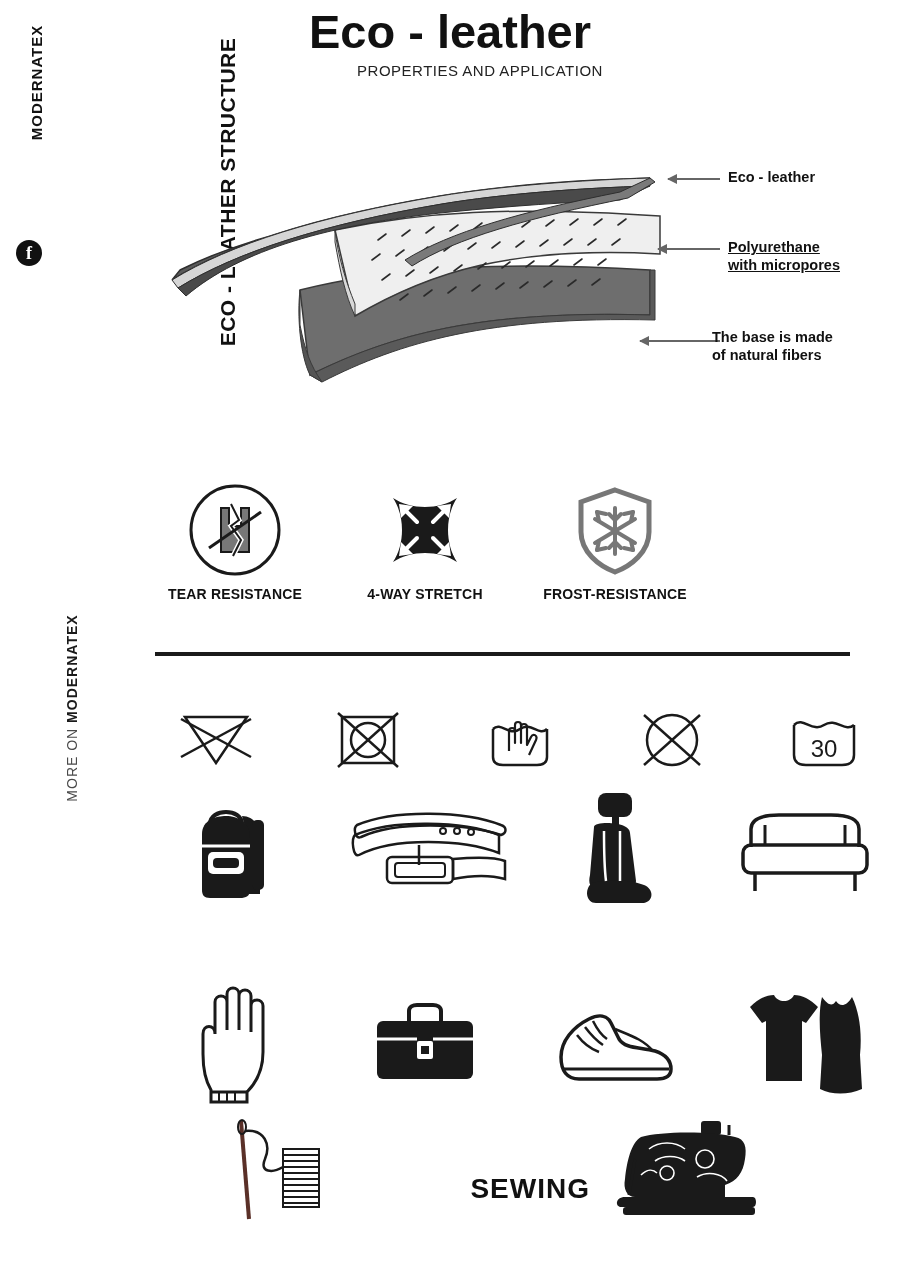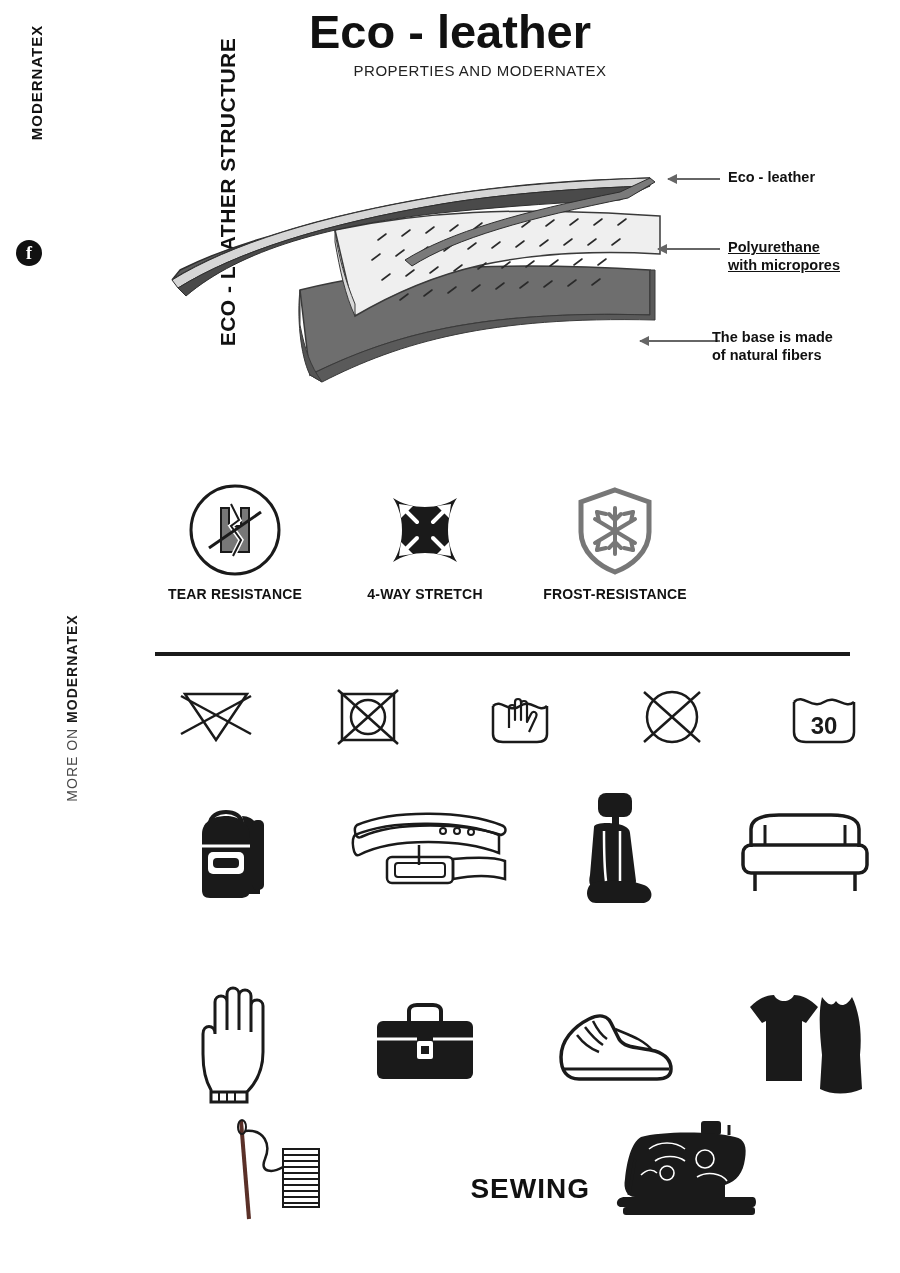--- a/index.html
+++ b/index.html
@@ -177,25 +177,24 @@
     top: 652px;
     left: 155px;
     width: 695px;
     height: 4px;
     background: #1a1a1a;
   }
 
   
   .care {
     position: absolute;
-    top: 677px;
+    top: 700px;
     left: 140px;
     width: 760px;
     display: flex;
-    font-weight: bold;
   }
   .care .cell {
     width: 152px;
     display: flex;
     align-items: center;
     justify-content: center;
     height: 80px;
   }
 
   
@@ -249,21 +248,21 @@
     color: #111;
   }
   .sewing-machine { position: absolute; left: 465px; top: 0px; }
 
   svg { display: block; }
 </style>
 </head>
 <body>
 
 <div class="page-title">Eco - leather</div>
-<div class="page-subtitle">PROPERTIES AND MODERNATEX</div>
+<div class="page-subtitle">PROPERTIES AND APPLICATION</div>
 
 <div class="brand-rail">
   <div class="brand-vertical">MODERNATEX</div>
   <div class="fb-badge">f</div>
 </div>
 
 <div class="more-on">
   <span>MORE ON</span>
   <b>MODERNATEX</b>
 </div>

